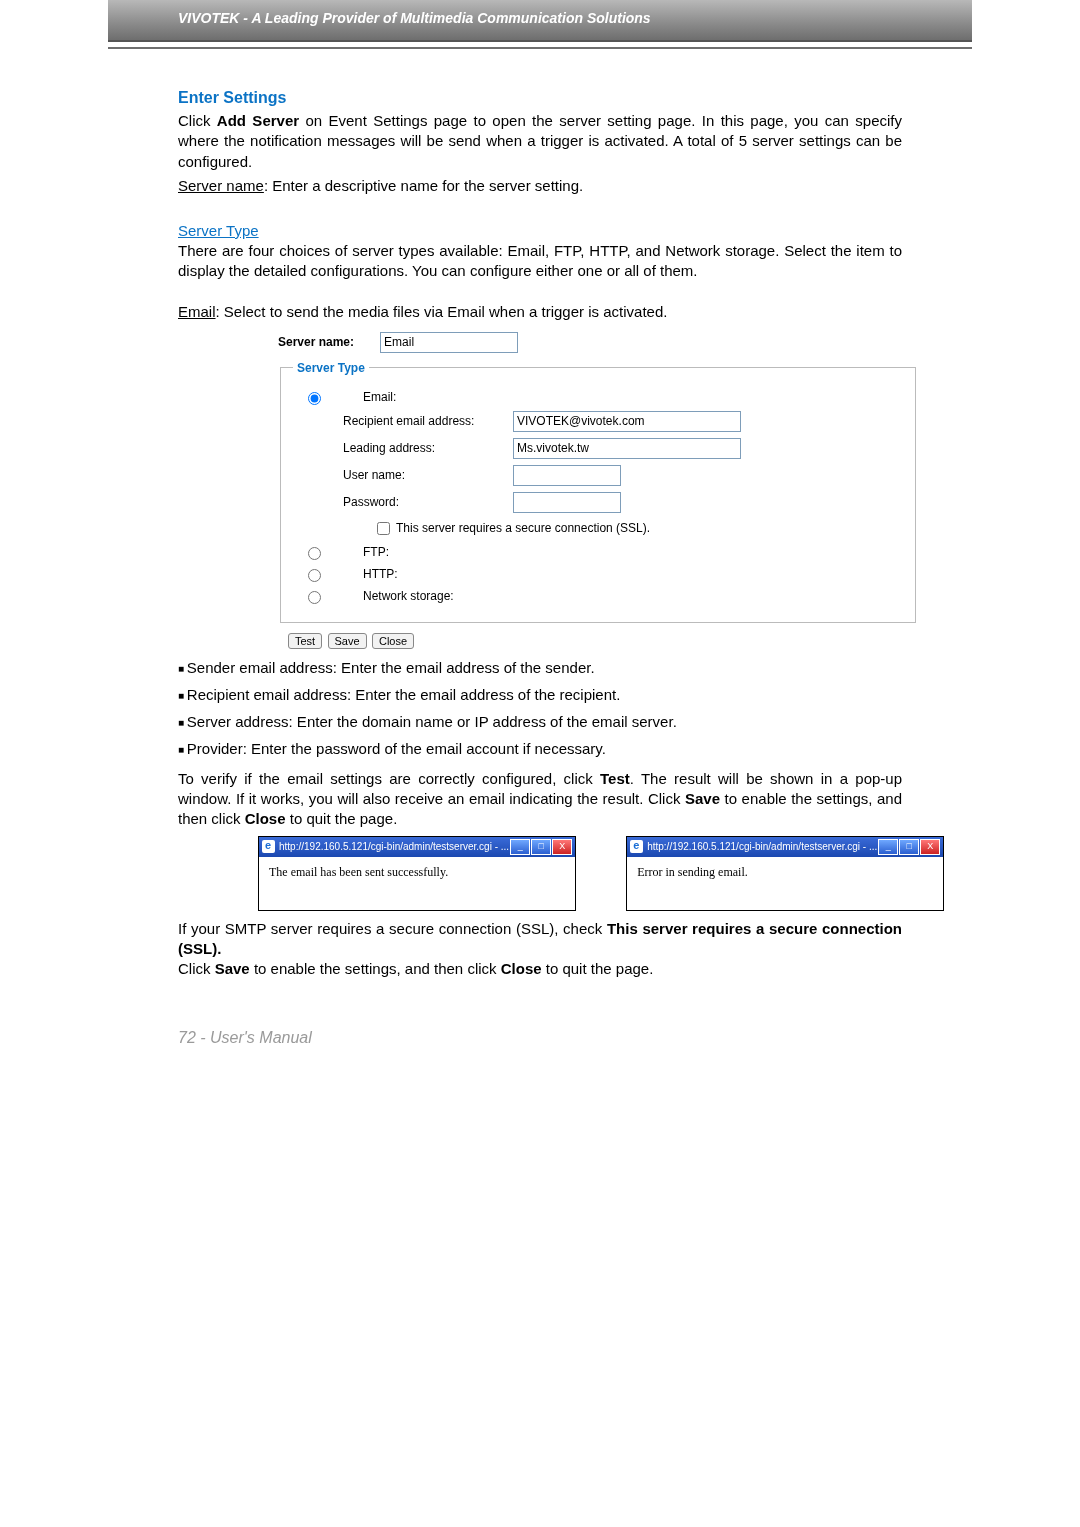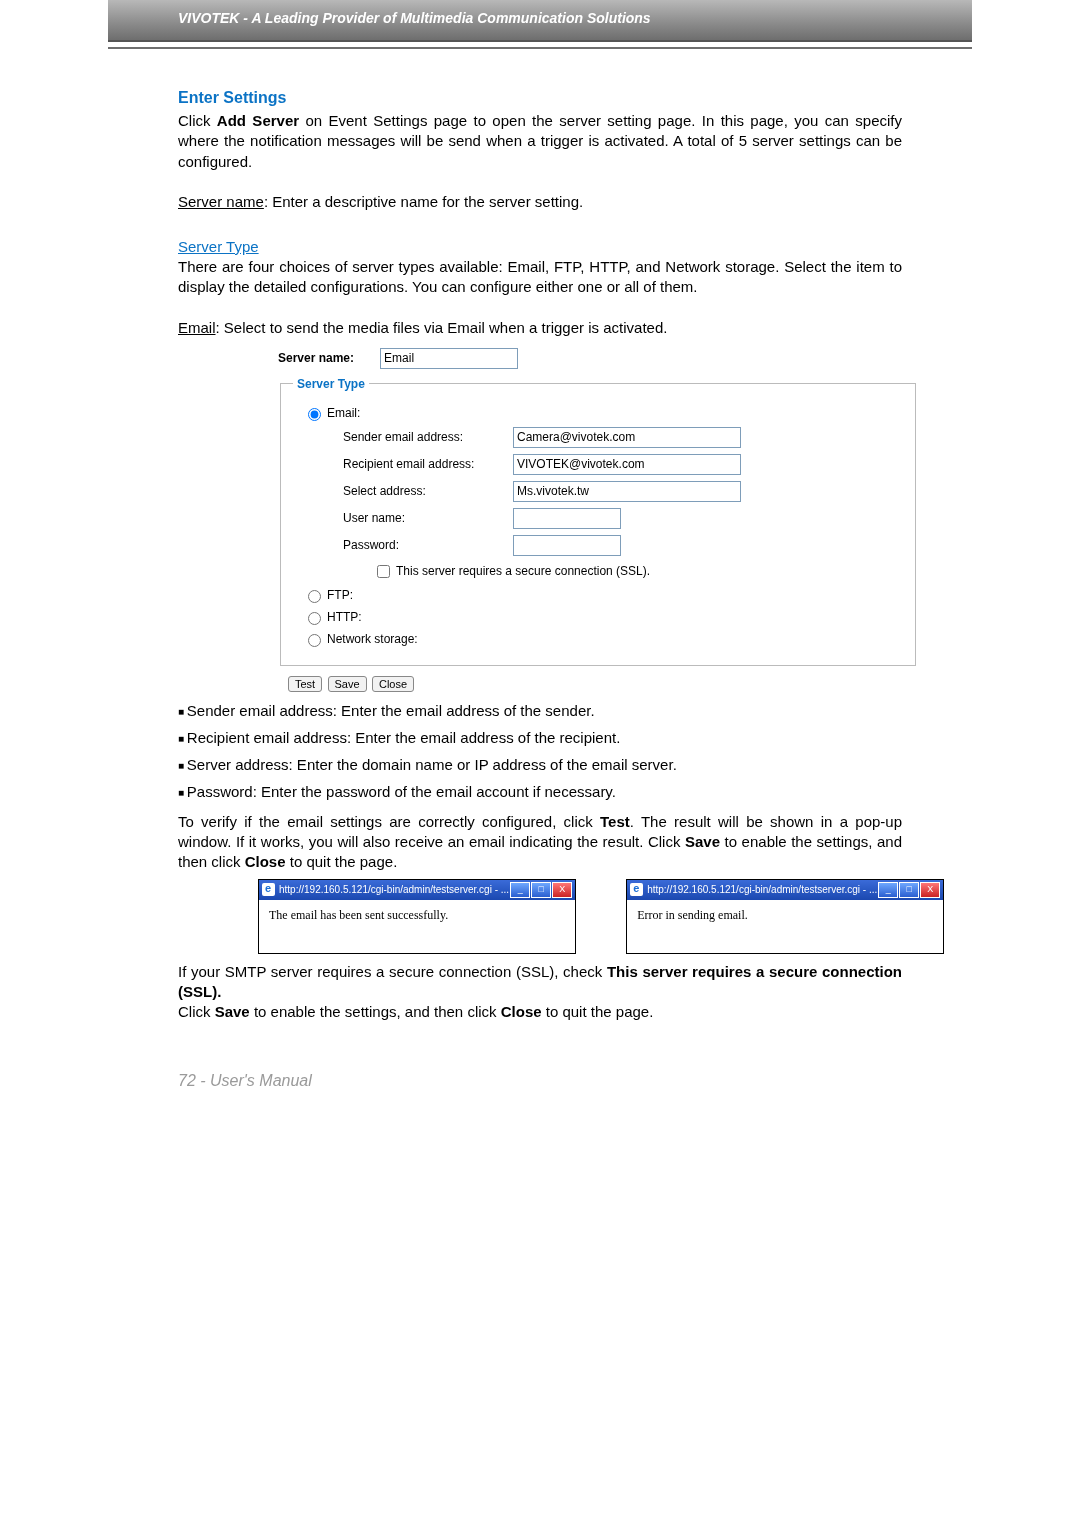--- a/index.html
+++ b/index.html
@@ -86,20 +86,21 @@
   }
   fieldset.server-type legend {
     color: #0b73c5;
     font-weight: bold;
     padding: 0 4px;
   }
   .radio-row {
     display: flex;
     align-items: center;
     margin: 6px 0 6px 10px;
+    gap: 36px;
   }
   .radio-row input[type=radio] {
     margin-right: 6px;
   }
   .email-fields {
     margin-left: 50px;
   }
   .field-row {
     display: flex;
     align-items: center;
@@ -210,21 +211,21 @@
   </div>
   <div class="header-line"></div>
 
   <div class="content">
 
     <div class="section-title">Enter Settings</div>
     <div class="body-text">
       <span>Click </span><strong>Add Server</strong><span> on Event Settings page to open the server setting page. In this page, you can specify where the notification messages will be send when a trigger is activated. A total of 5 server settings can be configured.</span>
     </div>
 
-    <div class="body-text" style="margin-top:20px">
+    <div class="body-text" style="margin-top:4px">
       <span class="u">Server name</span><span>: Enter a descriptive name for the server setting.</span>
     </div>
 
     <span class="link-style">Server Type</span>
     <div class="body-text">There are four choices of server types available: Email, FTP, HTTP, and Network storage. Select the item to display the detailed configurations. You can configure either one or all of them.</div>
 
     <div class="body-text" style="margin-top:20px">
       <span class="u">Email</span><span>: Select to send the media files via Email when a trigger is activated.</span>
     </div>
 
@@ -238,29 +239,25 @@
       <fieldset class="server-type">
         <legend>Server Type</legend>
 
         <div class="radio-row">
           <input type="radio" name="stype" checked="" style="">
           <span>Email:</span>
         </div>
 
         <div class="email-fields">
           <div class="field-row">
-            <span class="lbl">Sender email address:</span>
-            <input class="text-input w220" value="Camera@vivotek.com" style="">
-          </div>
-          <div class="field-row">
             <span class="lbl">Recipient email address:</span>
             <input class="text-input w220" value="VIVOTEK@vivotek.com" style="">
           </div>
           <div class="field-row">
-            <span class="lbl">Select address:</span>
+            <span class="lbl">Leading address:</span>
             <input class="text-input w220" value="Ms.vivotek.tw" style="">
           </div>
           <div class="field-row">
             <span class="lbl">User name:</span>
             <input class="text-input w100" value="" style="">
           </div>
           <div class="field-row">
             <span class="lbl">Password:</span>
             <input class="text-input w100" type="password" value="" style="">
           </div>
@@ -289,21 +286,21 @@
         <button class="btn">Save</button>
         <button class="btn">Close</button>
       </div>
     </div>
 
     
     <div class="bullets">
       <div class="b">Sender email address: Enter the email address of the sender.</div>
       <div class="b">Recipient email address: Enter the email address of the recipient.</div>
       <div class="b">Server address: Enter the domain name or IP address of the email server.</div>
-      <div class="b">Password: Enter the password of the email account if necessary.</div>
+      <div class="b">Provider: Enter the password of the email account if necessary.</div>
     </div>
 
     <div class="body-text" style="margin-top:12px">
       <span>To verify if the email settings are correctly configured, click </span><strong>Test</strong><span>. The result will be shown in a pop-up window. If it works, you will also receive an email indicating the result. Click </span><strong>Save</strong><span> to enable the settings, and then click </span><strong>Close</strong><span> to quit the page.</span>
     </div>
 
     
     <div class="popup-row">
       <div class="popup">
         <div class="titlebar">

